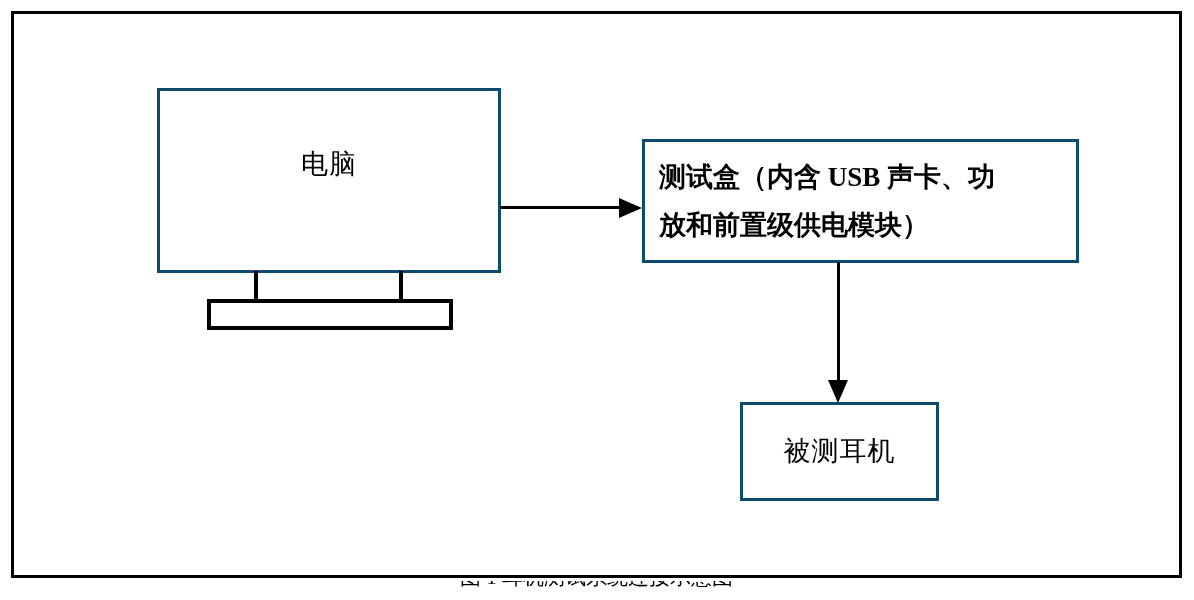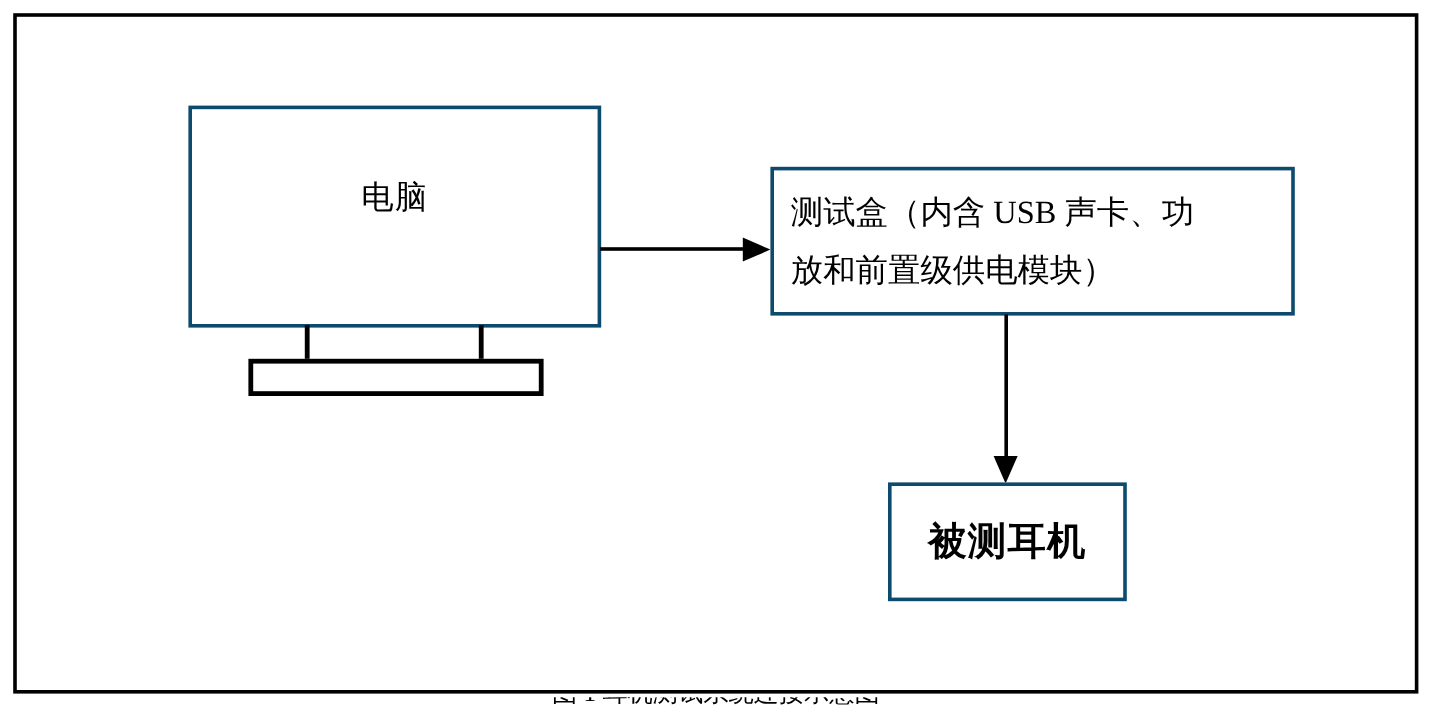--- a/index.html
+++ b/index.html
@@ -78,42 +78,42 @@
   }
 
   
   .test-box {
     left: 642px;
     top: 139px;
     width: 437px;
     height: 124px;
     align-items: center;
     justify-content: flex-start;
+    font-weight: bold;
   }
   .test-box-text {
     font-size: 27px;
     line-height: 48px;
     text-align: left;
     padding-left: 14px;
     letter-spacing: 0px;
     white-space: pre-line;
   }
 
   
   .headphone-box {
     left: 740px;
     top: 402px;
     width: 199px;
     height: 99px;
   }
   .headphone-label {
-    font-size: 32px;
+    font-size: 27px;
     line-height: 1.15;
     letter-spacing: 1px;
-    font-weight: bold;
   }
 
   
   .arrow-h {
     position: absolute;
     left: 500px;
     top: 198px;
     width: 142px;
     height: 20px;
   }

